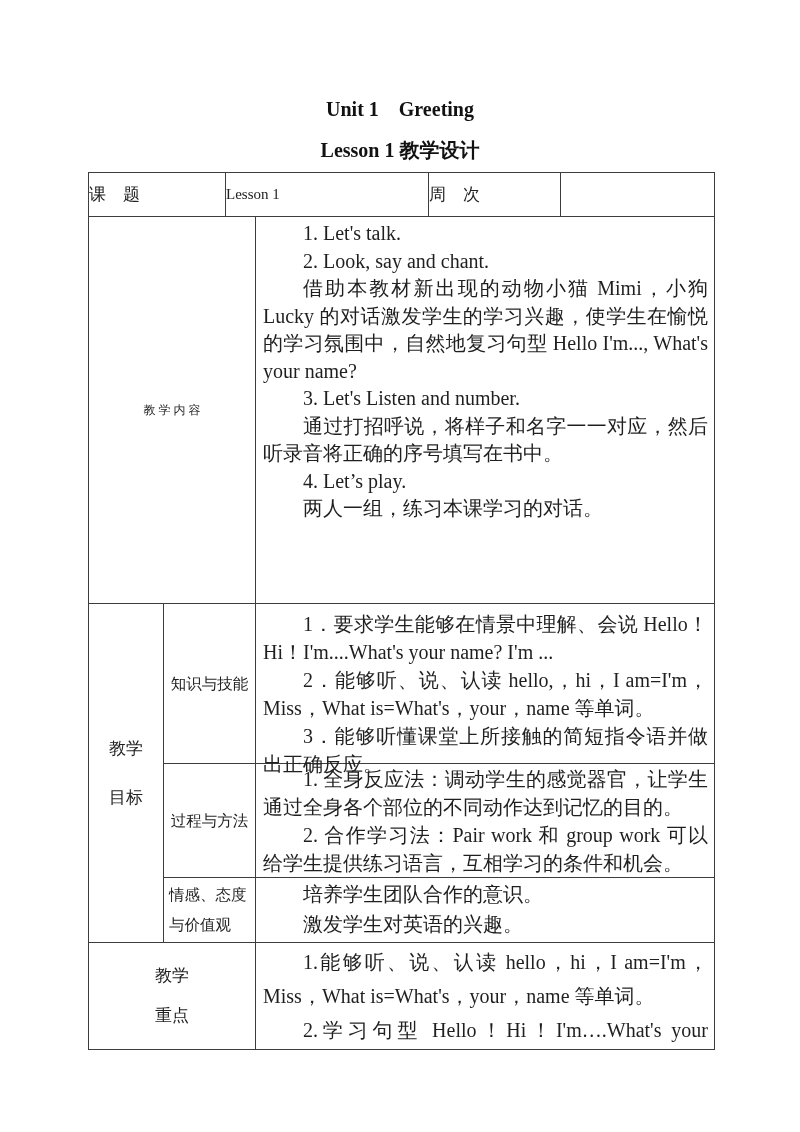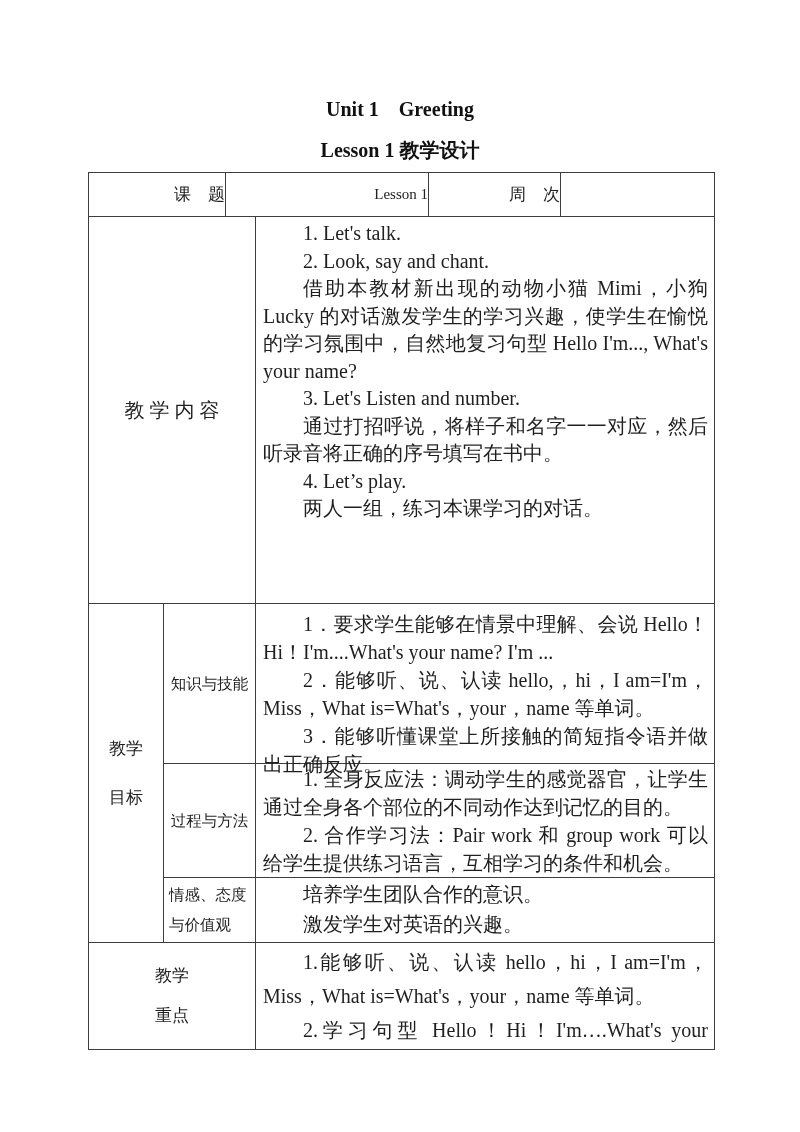--- a/index.html
+++ b/index.html
@@ -30,21 +30,21 @@
     border: 1px solid #3d3d3d;
     background: #fff;
   }
   .t-row { display: flex; border-bottom: 1px solid #3d3d3d; }
   .t-row:last-child { border-bottom: none; }
   .cell { border-right: 1px solid #3d3d3d; overflow: hidden; }
   .cell:last-child { border-right: none; }
 
   
   .header-row { height: 44px; }
-  .header-row .cell { display: flex; align-items: center; justify-content: flex-end; }
+  .header-row .cell { display: flex; align-items: center; justify-content: flex-start; }
   .hc1 { width: 137px; }
   .hc2 { width: 203px; }
   .hc3 { width: 132px; }
   .hc4 { flex: 1; }
   .label-text { font-size: 17px; color: #222; }
   .value-text { font-size: 15px; color: #222; }
 
   
   .content-cell {
     flex: 1;
@@ -53,21 +53,21 @@
     padding: 3px 6px 0 7px;
     text-align: justify;
   }
   .content-cell p { margin: 0; text-indent: 2em; }
 
   
   .content-row { height: 387px; }
   .big-label-cell {
     width: 167px;
     display: flex; align-items: center; justify-content: center;
-    font-size: 20px;
+    font-size: 12px;
     text-align: right;
   }
 
   
   .objectives-row { height: 339px; }
   .outer-label-cell {
     width: 75px;
     display: flex; flex-direction: column;
     align-items: center; justify-content: center;
     font-size: 17px; line-height: 49px;

